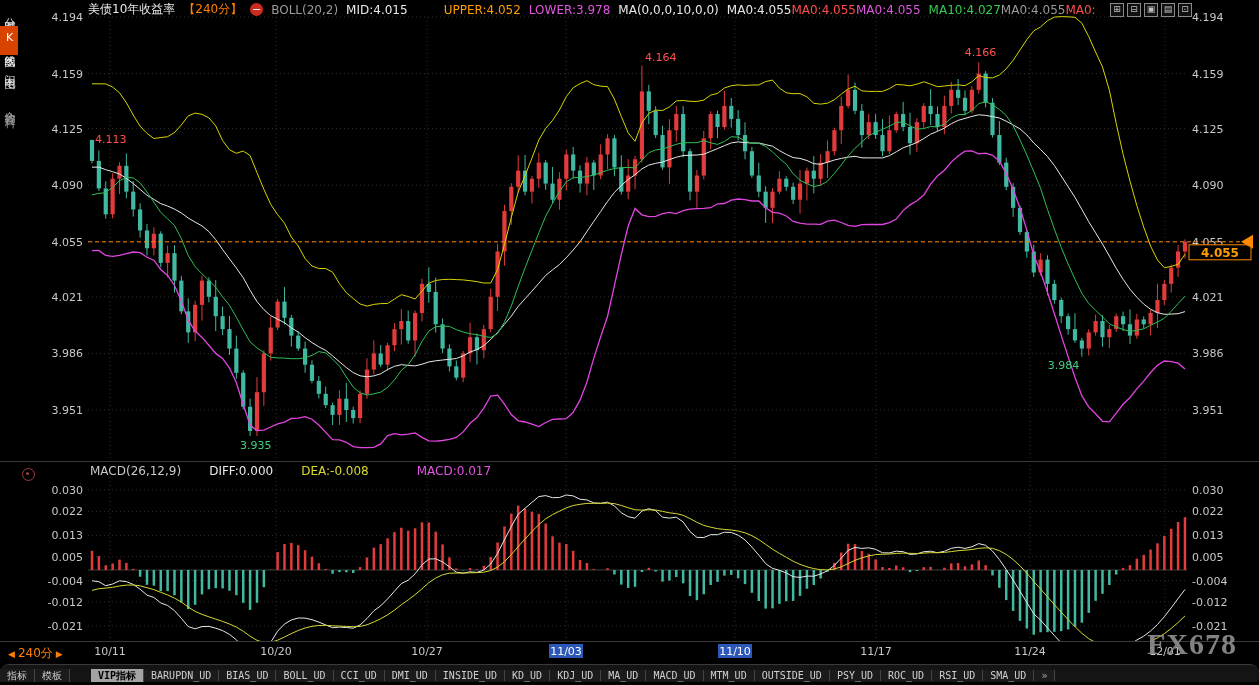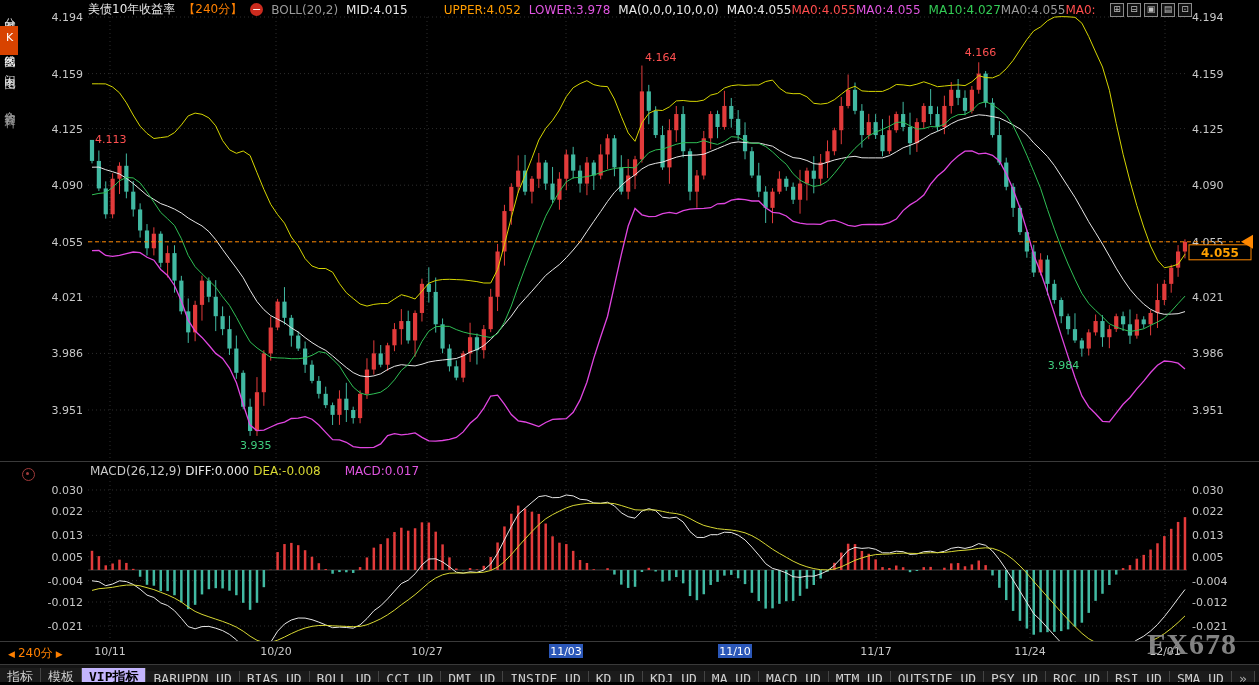--- a/index.html
+++ b/index.html
@@ -19,36 +19,36 @@
   .win-icons{position:absolute;right:67px;top:3px;display:flex;gap:3px;z-index:5;}
   .win-icon{width:12px;height:12px;border:1px solid #8a8a8a;color:#c0c0c0;font-size:9px;
        line-height:11px;text-align:center;cursor:pointer;background:#101010;}
 
   .sidebar{position:absolute;left:0;top:4px;width:18px;display:flex;flex-direction:column;z-index:5;}
   .side-item{writing-mode:vertical-rl;text-orientation:upright;font-size:11px;color:#ddd;
        padding:5px 2px;margin:0 auto 6px auto;letter-spacing:2px;cursor:pointer;line-height:14px;}
   .side-item.active{background:#d84300;color:#fff;}
   .side-item.dim{color:#9a9a9a;}
 
-  .macd-hdr{position:absolute;left:90px;top:464px;display:flex;gap:4px;font-size:12px;z-index:5;}
+  .macd-hdr{position:absolute;left:90px;top:464px;display:flex;gap:28px;font-size:12px;z-index:5;}
   .macd-icon{position:absolute;left:22px;top:468px;width:11px;height:11px;border-radius:50%;
        border:1px solid #a03a3a;z-index:5;cursor:pointer;}
   .macd-icon:after{content:"";position:absolute;left:3px;top:3px;width:3px;height:3px;
        border-radius:50%;background:#a03a3a;}
 
   .status-left{position:absolute;left:8px;top:645px;display:flex;gap:3px;align-items:center;
        color:#ff8000;font-size:12px;z-index:5;}
   .status-left .arr{font-size:9px;cursor:pointer;}
 
   .tabs{position:absolute;left:0;top:664px;width:1259px;height:21px;background:#141414;
-       border-top:1px solid #3a3a3a;display:flex;align-items:flex-end;z-index:5;
-       font-family:"DejaVu Sans Mono",monospace;font-size:13px;}
+       border-top:1px solid #3a3a3a;display:flex;align-items:center;z-index:5;
+       font-family:"DejaVu Sans Mono",monospace;font-size:10px;border-radius:9px;}
   .tab{padding:0 7px;border-right:1px solid #444;color:#cfcfcf;display:flex;align-items:center;
        cursor:pointer;background:#1b1b1b;}
-  .tab.active{background:#c4b5fd;color:#000;font-weight:bold;}
+  .tab.active{background:#a3a3a3;color:#000;font-weight:bold;margin-left:21px;}
   .tab.scroll{color:#aaa;}
 
   .watermark{position:absolute;right:22px;top:627px;font-size:30px;font-weight:bold;
        color:#8a8a8a;letter-spacing:1px;z-index:4;opacity:.95;
        font-family:Liberation Serif, serif;}
 </style>
 </head>
 <body>
 
 <div class="app">

